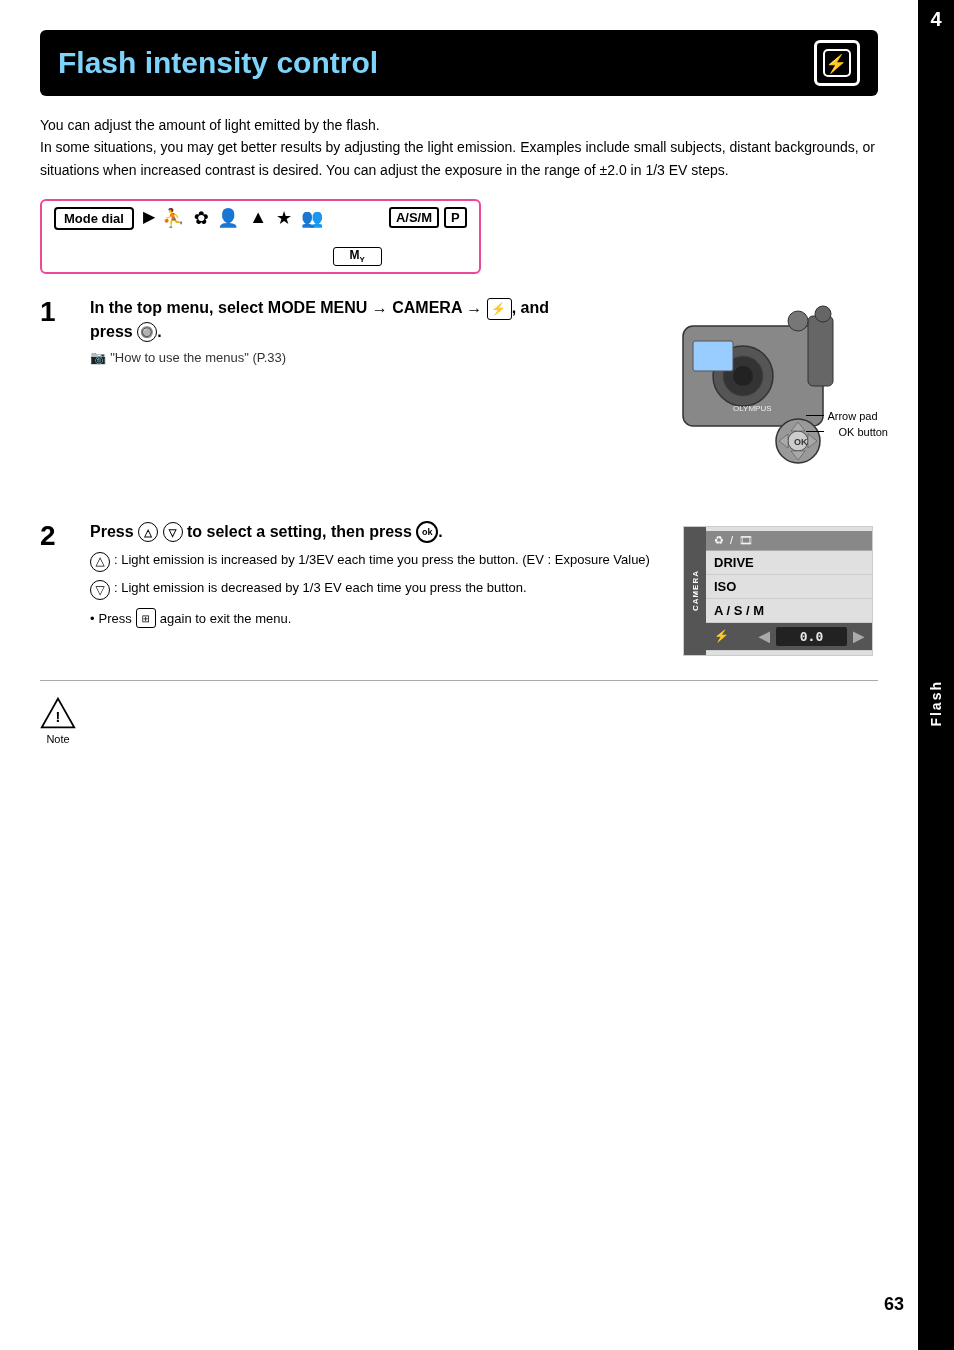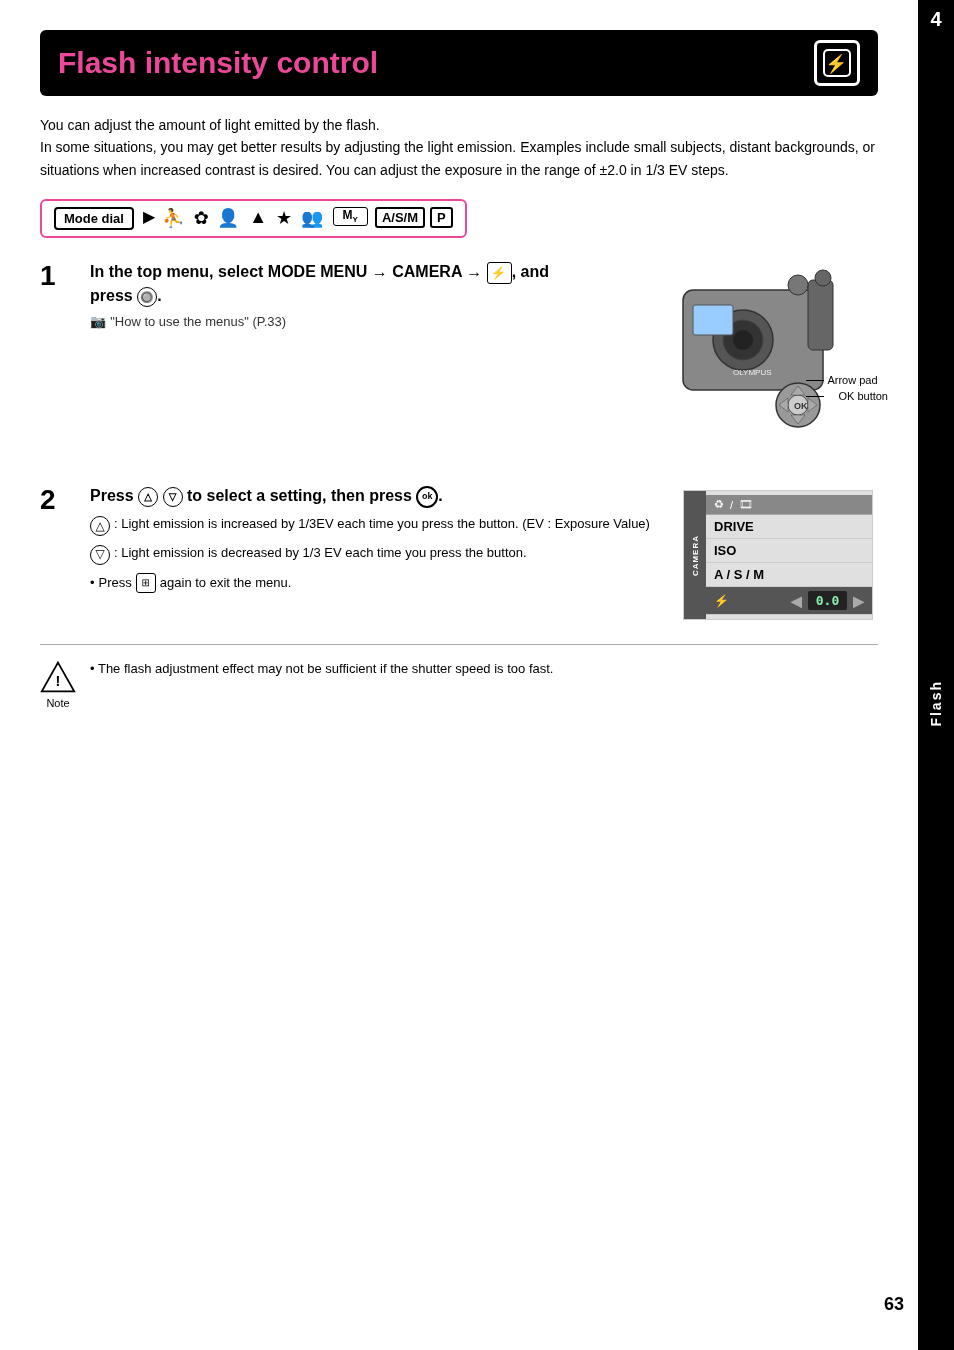--- a/index.html
+++ b/index.html
@@ -57,21 +57,21 @@
       background: #000;
       color: #fff;
       padding: 10px 18px;
       margin-bottom: 18px;
       border-radius: 6px;
     }
 
     .page-title {
       font-size: 30px;
       font-weight: bold;
-      color: #ec4899;
+      color: #7dd3fc;
     }
 
     .flash-icon-box {
       width: 46px;
       height: 46px;
       border: 3px solid #fff;
       border-radius: 6px;
       display: flex;
       align-items: center;
       justify-content: center;
@@ -297,24 +297,24 @@
       align-items: center;
       gap: 6px;
     }
 
     .flash-small-icon {
       font-size: 12px;
     }
 
     .value-display {
       background: #222;
-      color: #86efac;
-      font-size: 13px;
-      font-weight: bold;
-      padding: 2px 8px;
+      color: #e5e5e5;
+      font-size: 13px;
+      font-weight: bold;
+      padding: 2px 24px;
       border-radius: 2px;
       font-family: monospace;
     }
 
     .step2-body {
       display: flex;
       gap: 10px;
     }
 
     .step2-text {
@@ -389,21 +389,21 @@
 
     <div class="mode-dial-row">
       <span class="mode-dial-label">Mode dial</span>
       <span style="font-size:16px;">▶</span>
       <span class="mode-icon">⛹</span>
       <span class="mode-icon">✿</span>
       <span class="mode-icon">👤</span>
       <span class="mode-icon">▲</span>
       <span class="mode-icon">★</span>
       <span class="mode-icon">👥</span>
-      <span class="mode-icon" style="border:1.5px solid #000; padding: 0 9px; border-radius:3px; font-size:12px; font-weight:bold;">M<sub style="font-size:8px">Y</sub></span>
+      <span class="mode-icon" style="border:1.5px solid #000; padding: 0 16px; border-radius:3px; font-size:12px; font-weight:bold;margin-top:40px;">M<sub style="font-size:8px">Y</sub></span>
       <span class="mode-text-badge">A/S/M</span>
       <span class="mode-text-badge">P</span>
     </div>
 
     <div class="step">
       <div class="step-number">1</div>
       <div class="step-content">
         <div class="step1-body">
           <div class="step1-text">
             <div class="step-title">
@@ -536,23 +536,20 @@
     </div>
 
     <div class="note-box">
       <div class="note-icon-wrapper">
         <svg class="note-triangle" viewBox="0 0 40 40">
           <polygon points="20,4 38,36 2,36" fill="none" stroke="#000" stroke-width="2"></polygon>
           <text x="20" y="30" text-anchor="middle" font-size="16" font-weight="bold" fill="#000">!</text>
         </svg>
         <span class="note-label">Note</span>
       </div>
-      <div class="note-text">
-        <span>•</span> <span>The flash adjustment effect may not be sufficient if the shutter speed is too fast.</span>
-      </div>
     </div>
 
   </div>
 
   <div class="right-tab">
     <div style="position:absolute; top:0; left:0; right:0; background:#000; padding:8px 4px; text-align:center;">
       <span style="color:#fff; font-size:20px; font-weight:bold;">4</span>
     </div>
     <div style="margin-top:60px;">
       <span class="right-tab-text">Flash</span>

